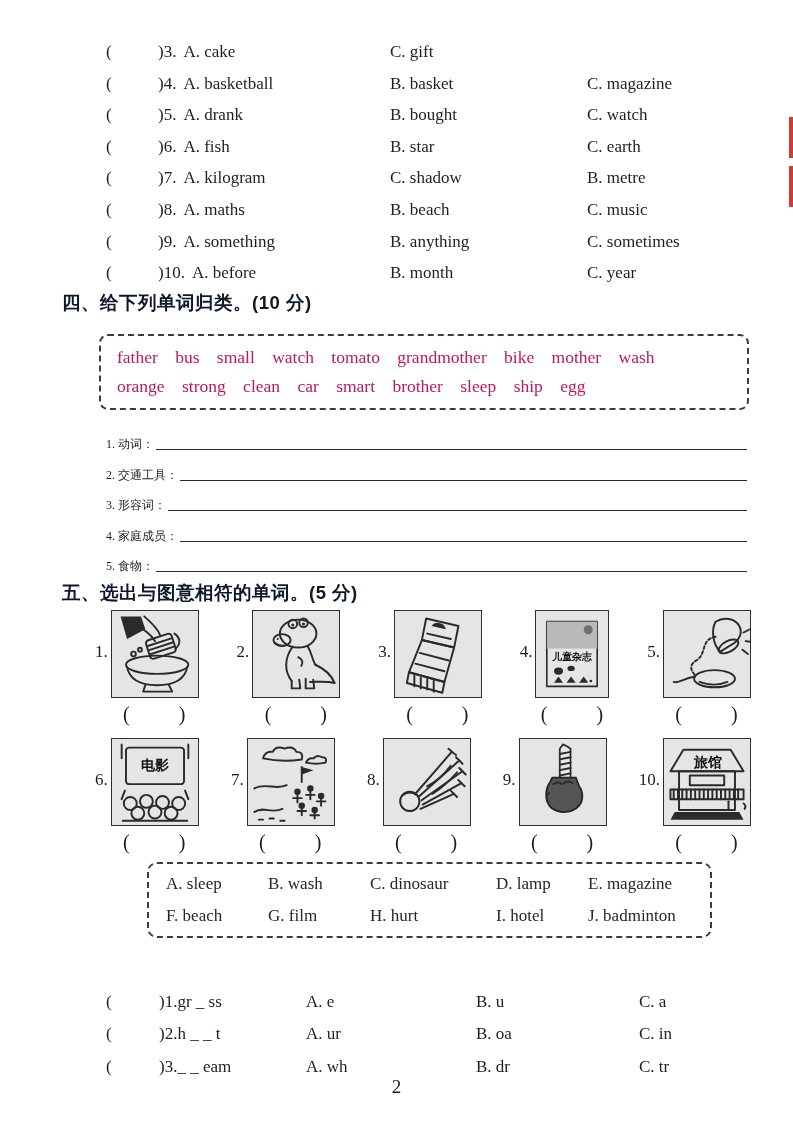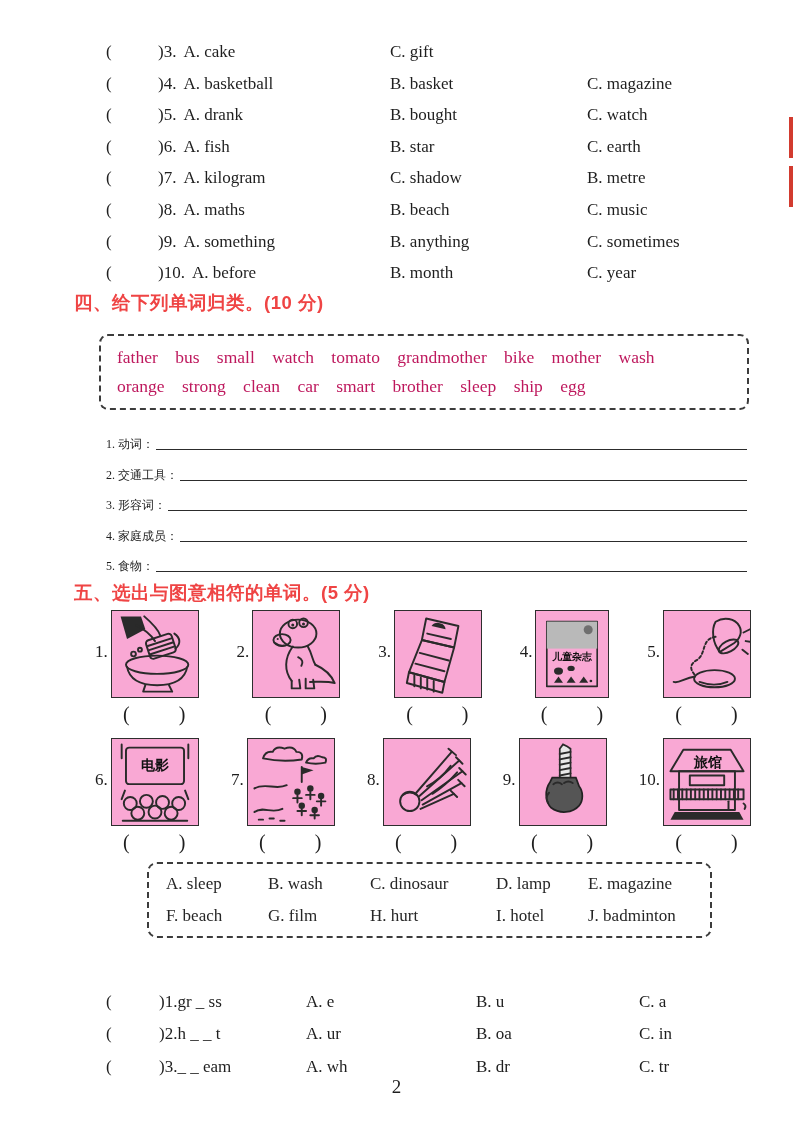--- a/index.html
+++ b/index.html
@@ -7,40 +7,40 @@
     position:relative;width:793px;height:1122px;background:#ffffff;
     font-family:"Liberation Serif", serif;color:#1e1e1e;overflow:hidden;
     margin:0 auto;
   }
   
   .s3{position:absolute;left:106px;top:36px;width:645px;}
   .s3 .crow{display:grid;grid-template-columns:52px 232px 197px 1fr;line-height:31.6px;font-size:17px;}
   .s3 .na{display:flex;gap:7px;}
   
   .section-title{
-    position:absolute;left:74px;
+    position:absolute;left:62px;
     font-family:"Liberation Sans", sans-serif;font-weight:bold;
-    font-size:18.5px;color:#ef4444;letter-spacing:0.5px;
+    font-size:18.5px;color:#0f172a;letter-spacing:0.5px;
   }
   
   .wordbox{
     position:absolute;left:99px;top:334px;width:614px;padding:7px 16px;
     border:2px dashed #3c3c3c;border-radius:9px;
     font-size:17.5px;line-height:29px;word-spacing:13px;color:#be185d;
   }
   
   .cats{position:absolute;left:106px;top:423px;width:641px;}
   .cat{display:flex;align-items:flex-end;height:30.4px;font-size:12px;}
   .cat .blank{flex:1;border-bottom:1.2px solid #2c2c2c;margin:0 0 3px 2px;}
   
   .picrow{position:absolute;left:95px;width:656px;display:flex;justify-content:space-between;}
   .piccell{display:flex;}
   .picnum{font-size:17px;margin:32px 3px 0 0;}
   .picstack{display:flex;flex-direction:column;align-items:center;}
-  .picbox{width:88px;height:88px;border:1.6px solid #2e2e2e;box-sizing:border-box;background:#f9a8d4;}
+  .picbox{width:88px;height:88px;border:1.6px solid #2e2e2e;box-sizing:border-box;background:#e5e5e5;}
   .picbox.narrow{width:74px;}
   .picbox svg{width:100%;height:100%;display:block;}
   .picparen{font-size:20px;white-space:pre;margin-top:5px;letter-spacing:1px;}
   
   .optbox{
     position:absolute;left:147px;top:862px;width:527px;padding:10px 17px;
     border:2px dashed #3c3c3c;border-radius:10px;
     display:grid;grid-template-columns:102px 102px 126px 92px 1fr;row-gap:12px;
     font-size:17px;color:#262626;
   }

